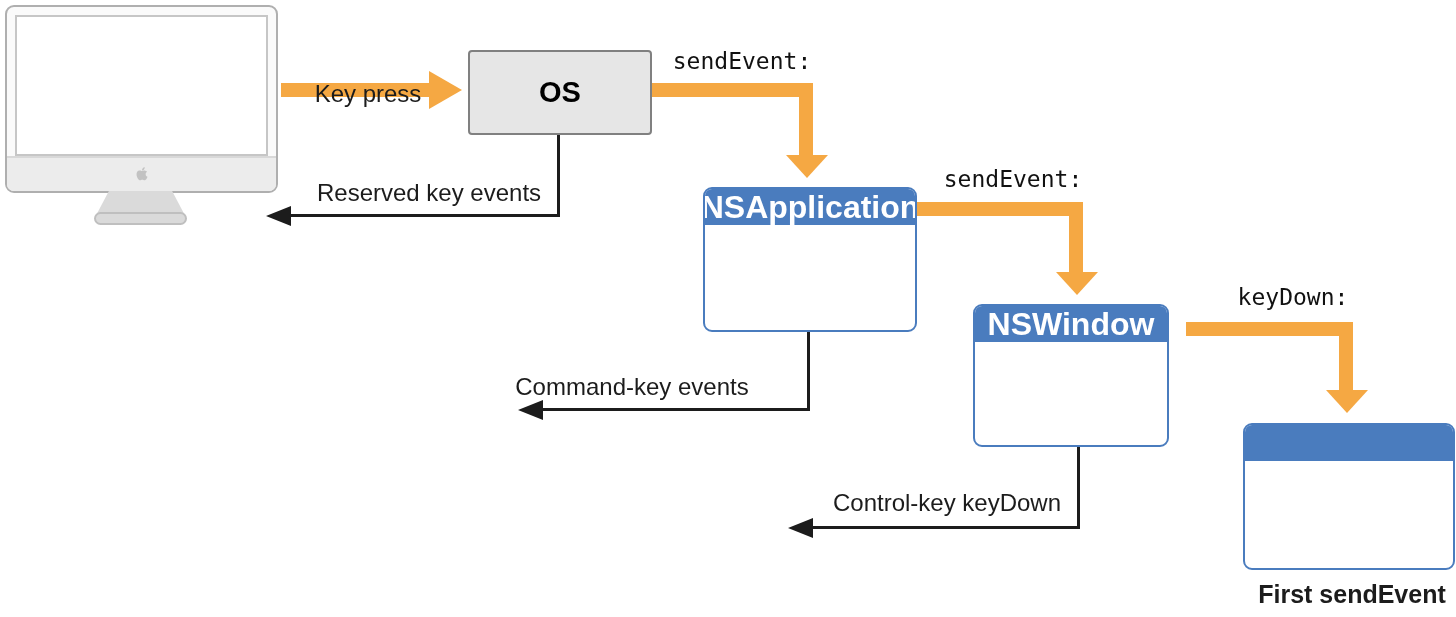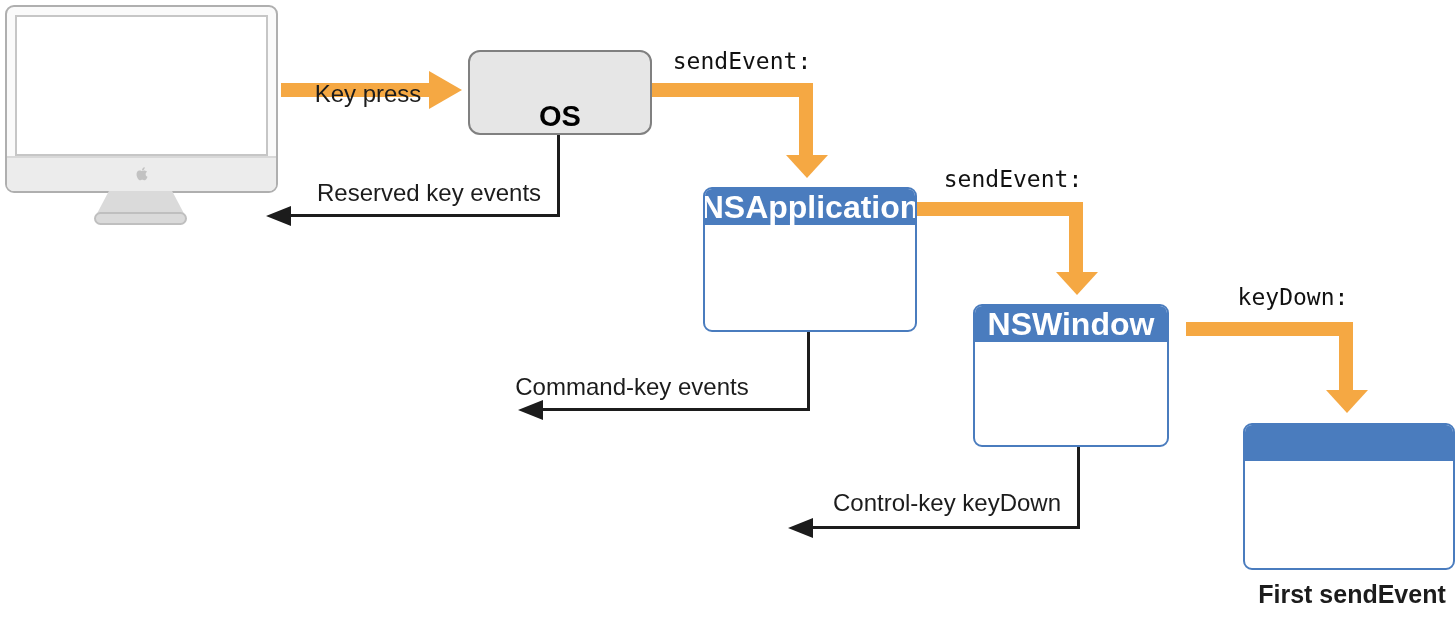--- a/index.html
+++ b/index.html
@@ -34,22 +34,22 @@
   .ohead-down{position:absolute;width:0;height:0;
     border-left:21px solid transparent;border-right:21px solid transparent;
     border-top:23px solid var(--orange);}
   
   .bline{position:absolute;background:var(--ink);}
   .bhead-left{position:absolute;width:0;height:0;
     border-top:10px solid transparent;border-bottom:10px solid transparent;
     border-right:25px solid var(--ink);}
   
   .os-box{position:absolute;left:468px;top:50px;width:184px;height:85px;
-    background:#E6E6E6;border:2px solid #808080;border-radius:12px;box-sizing:border-box;
-    display:flex;align-items:flex-end;justify-content:center;
+    background:#E6E6E6;border:2px solid #808080;border-radius:4px;box-sizing:border-box;
+    display:flex;align-items:center;justify-content:center;
     font-weight:bold;font-size:29px;color:#000;}
   .class-box{position:absolute;background:#FFF;border:2px solid var(--blue);
     border-radius:9px;box-sizing:border-box;overflow:hidden;}
   .class-header{height:38px;background:var(--blue);border-bottom:2px solid #FFF;
     display:flex;align-items:center;justify-content:center;box-sizing:border-box;
     color:#FFF;font-weight:bold;font-size:32px;}
   
   .label{position:absolute;transform:translateX(-50%);white-space:nowrap;
     font-size:24px;color:var(--ink);}
   .label.mono{font-family:"DejaVu Sans Mono",monospace;font-size:23px;color:#111;}

